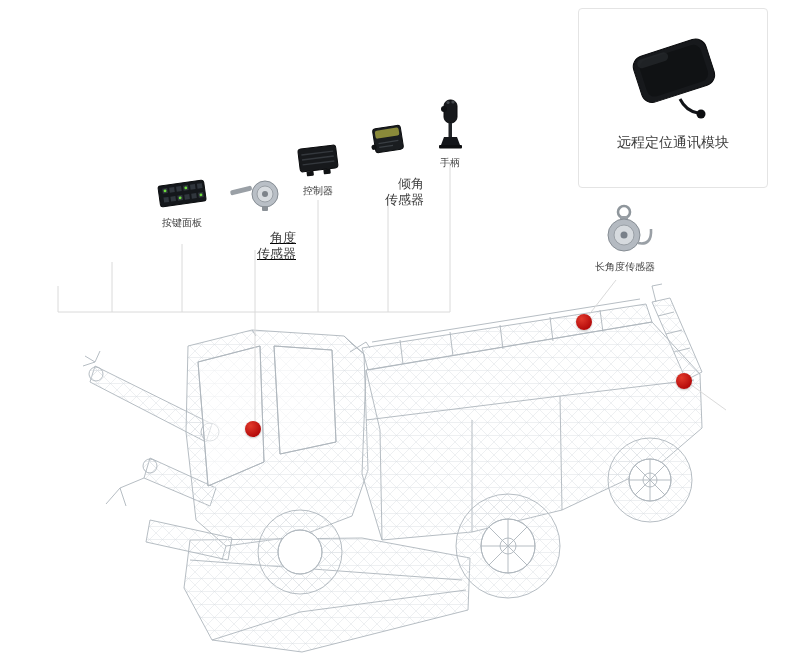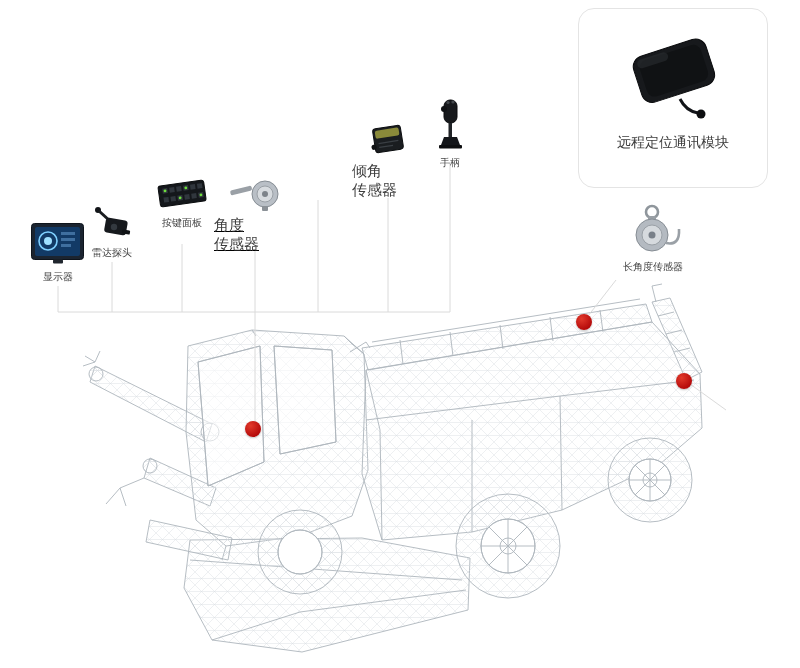--- a/index.html
+++ b/index.html
@@ -7,24 +7,24 @@
     position:relative;width:800px;height:668px;background:#ffffff;overflow:hidden;
     font-family:"DejaVu Sans","Liberation Sans",sans-serif;
   }
   .scene{position:absolute;left:0;top:0;width:800px;height:668px;}
   .comp{position:absolute;text-align:center;}
   .comp .icon{display:inline-block;line-height:0;}
   .label{
     font-size:10px;color:#3d3d3d;line-height:1.3;text-align:center;
     white-space:nowrap;margin-top:2px;
   }
-  .label2{font-size:15px;color:#3d3d3d;line-height:1.25;text-align:left;margin-top:0;}
+  .label2{font-size:13px;color:#3d3d3d;line-height:1.25;text-align:right;margin-top:14px;}
   .module-box{
     position:absolute;left:578px;top:8px;width:188px;height:178px;
-    border:1px solid #e4e4e4;border-radius:16px;background:#fff;
+    border:1px solid #e4e4e4;border-radius:4px;background:#fff;
     display:flex;flex-direction:column;align-items:center;justify-content:flex-start;
   }
   .module-box .icon{margin-top:14px;line-height:0;}
   .module-box .label{font-size:14px;margin-top:6px;}
   .dot{
     position:absolute;width:16px;height:16px;border-radius:50%;
     background:radial-gradient(circle at 35% 30%, #e2392b, #b40a0a 72%);
     box-shadow:0 1px 2px rgba(0,0,0,0.25);
   }
 </style>
@@ -112,48 +112,21 @@
       <path d="M255 312 V424"></path>
       <path d="M616 280 L588 316"></path>
       <path d="M690 384 L726 410"></path>
     </g>
   </svg>
 
   <div class="dot" style="left:245px;top:421px;"></div>
   <div class="dot" style="left:576px;top:314px;"></div>
   <div class="dot" style="left:676px;top:373px;"></div>
 
-  <div class="comp" style="left:15px;top:222px;width:86px;">
-    <span class="icon">
-      <svg width="56" height="42" viewBox="0 0 56 42">
-        <rect x="1.5" y="1.5" width="52" height="36" rx="3" fill="#1b2430" stroke="#0e141c"></rect>
-        <rect x="5" y="5" width="45" height="29" rx="2" fill="#123a66"></rect>
-        <circle cx="18" cy="19" r="9" fill="none" stroke="#7fd0ff" stroke-width="1.6"></circle>
-        <circle cx="18" cy="19" r="4" fill="#9fe0ff"></circle>
-        <rect x="31" y="10" width="14" height="3" fill="#3f6f9f"></rect>
-        <rect x="31" y="16" width="14" height="3" fill="#3f6f9f"></rect>
-        <rect x="31" y="22" width="10" height="3" fill="#3f6f9f"></rect>
-        <rect x="23" y="37.5" width="10" height="4" rx="1" fill="#20262e"></rect>
-      </svg>
-    </span>
-    <div class="label">显示器</div>
-  </div>
-
-  <div class="comp" style="left:76px;top:206px;width:72px;">
-    <span class="icon">
-      <svg width="40" height="34" viewBox="0 0 40 34">
-        <circle cx="6" cy="4" r="3" fill="#111418"></circle>
-        <path d="M7 5 L18 15" stroke="#1a1d21" stroke-width="3" fill="none"></path>
-        <rect x="13" y="13" width="22" height="15" rx="3" fill="#16191d" transform="rotate(10 24 20)"></rect>
-        <circle cx="22" cy="21" r="3.2" fill="#33393f"></circle>
-        <rect x="30" y="24" width="8" height="4" rx="1" fill="#101316" transform="rotate(10 34 26)"></rect>
-      </svg>
-    </span>
-    <div class="label">雷达探头</div>
-  </div>
+
 
   <div class="comp" style="left:140px;top:176px;width:84px;">
     <span class="icon">
       <svg width="52" height="34" viewBox="0 0 52 34">
         <g transform="rotate(-8 26 17)">
           <rect x="3" y="7" width="46" height="21" rx="2.5" fill="#14171b" stroke="#0a0c0e"></rect>
           <g fill="#30363d">
             <rect x="7" y="10" width="5" height="5"></rect>
               <rect x="14" y="10" width="5" height="5"></rect>
             <rect x="21" y="10" width="5" height="5"></rect>
@@ -186,20 +159,33 @@
         <circle cx="37" cy="18" r="3" fill="#7d838a"></circle>
         <rect x="34" y="30" width="6" height="5" rx="1" fill="#8b9197"></rect>
       </svg>
     </span>
     <div class="label2">
       <div>角度</div>
       <div>传感器</div>
     </div>
   </div>
 
+  <div class="comp" style="left:282px;top:140px;width:72px;">
+    <span class="icon">
+      <svg width="46" height="38" viewBox="0 0 46 38">
+        <g transform="rotate(-7 23 19)">
+          <rect x="4" y="7" width="38" height="23" rx="3" fill="#17191c" stroke="#0a0b0d"></rect>
+          <path d="M7 13 H39 M7 18 H39 M7 23 H39" stroke="#34383d" stroke-width="1.4" fill="none"></path>
+          <rect x="10" y="30" width="7" height="5" rx="1" fill="#101214"></rect>
+          <rect x="27" y="30" width="7" height="5" rx="1" fill="#101214"></rect>
+        </g>
+      </svg>
+    </span>
+    <div class="label">控制器</div>
+  </div>
 
   <div class="comp" style="left:352px;top:118px;width:72px;">
     <span class="icon">
       <svg width="40" height="40" viewBox="0 0 40 40">
         <g transform="rotate(-9 20 21)">
           <rect x="6" y="9" width="28" height="24" rx="3" fill="#1a1d20" stroke="#0b0d0f"></rect>
           <rect x="8" y="11" width="24" height="8" rx="2" fill="#8a8a3a"></rect>
           <path d="M10 24 H30 M10 28 H24" stroke="#3a3f44" stroke-width="1.3" fill="none"></path>
           <circle cx="5" cy="27" r="2.6" fill="#101214"></circle>
         </g>
@@ -234,21 +220,21 @@
           <rect x="34" y="29" width="64" height="38" rx="8" fill="#101214"></rect>
           <rect x="33" y="27" width="32" height="9" rx="4.5" fill="#2a2d31" opacity="0.6"></rect>
         </g>
         <path d="M72 76 q6 12 18 14" stroke="#121418" stroke-width="3" fill="none"></path>
         <circle cx="93" cy="91" r="4.5" fill="#0d0e10"></circle>
       </svg>
     </span>
     <div class="label">远程定位通讯模块</div>
   </div>
 
-  <div class="comp" style="left:598px;top:204px;width:110px;">
+  <div class="comp" style="left:570px;top:204px;width:110px;">
     <span class="icon">
       <svg width="58" height="50" viewBox="0 0 58 50">
         <circle cx="28" cy="8" r="6" fill="none" stroke="#8f969c" stroke-width="2.6"></circle>
         <rect x="24" y="12" width="8" height="5" rx="1.5" fill="#9aa0a6"></rect>
         <circle cx="28" cy="31" r="16" fill="#b4bac1" stroke="#868d94"></circle>
         <circle cx="28" cy="31" r="10" fill="#d6dade" stroke="#9aa0a6"></circle>
         <circle cx="28" cy="31" r="3.5" fill="#798089"></circle>
         <path d="M42 39 q14 3 13 -14" stroke="#9aa0a6" stroke-width="2.6" fill="none"></path>
       </svg>
     </span>

